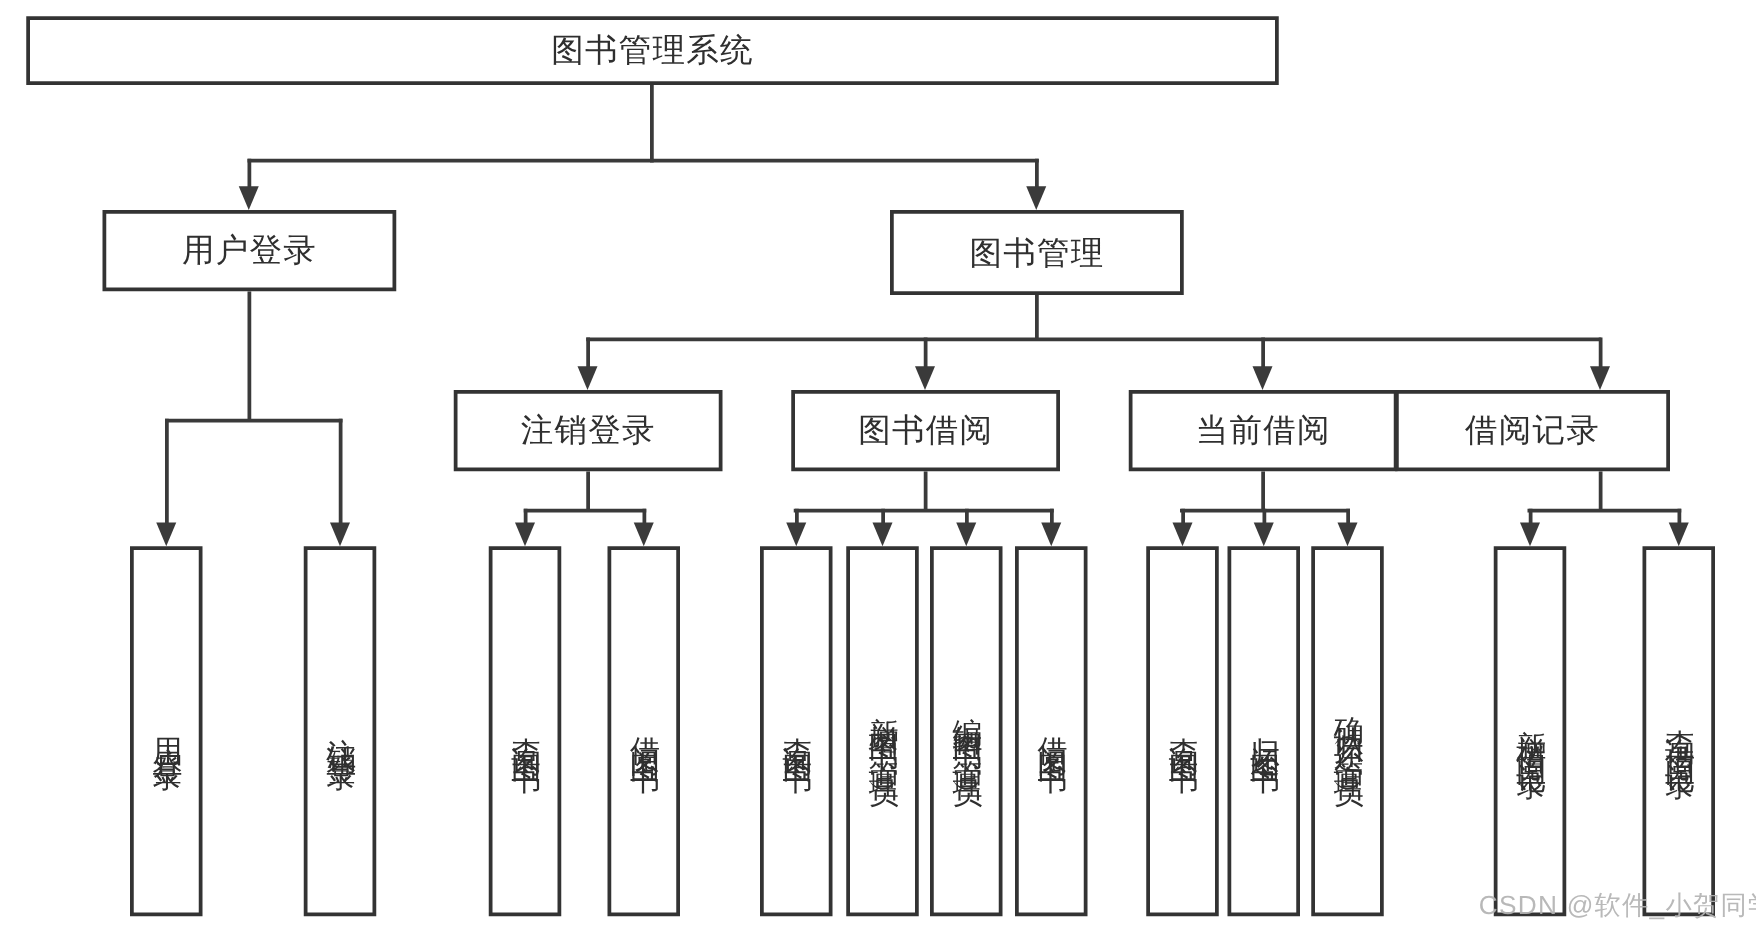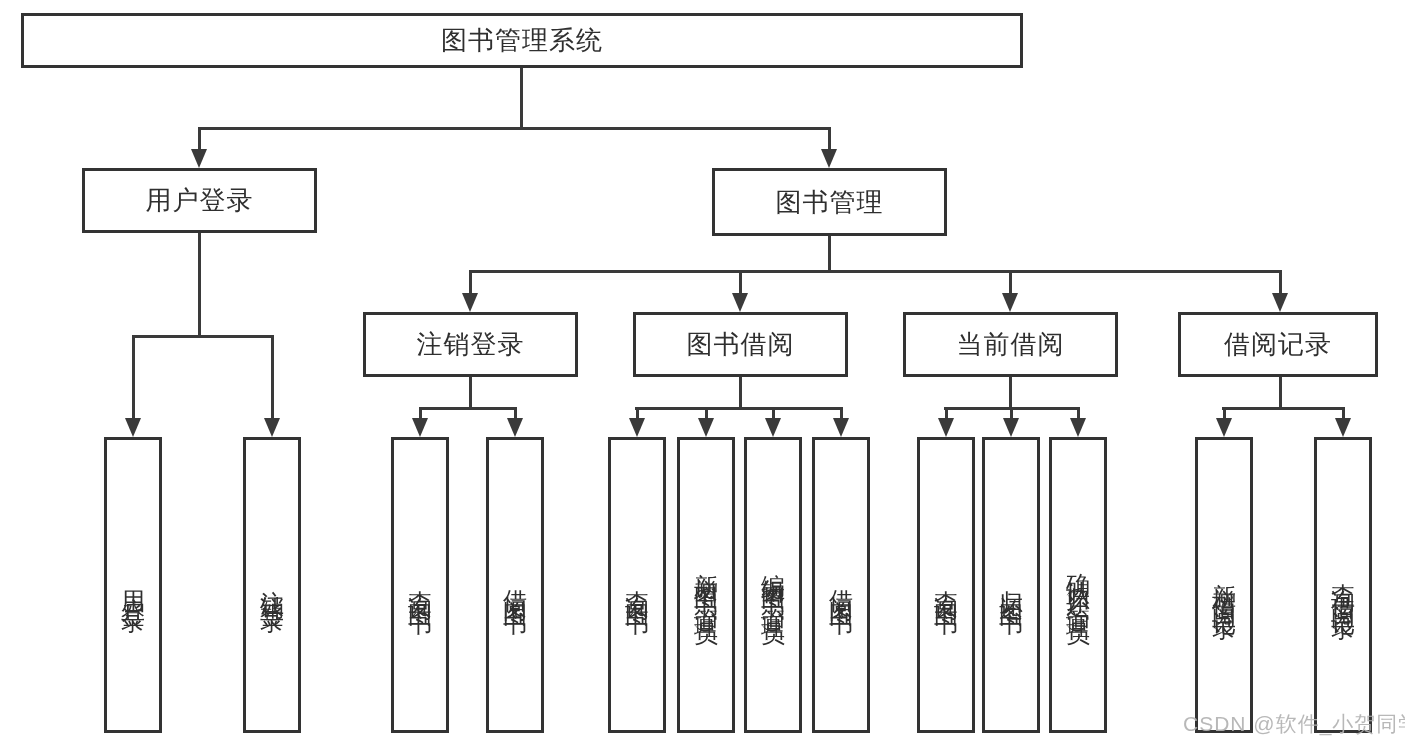--- a/index.html
+++ b/index.html
@@ -105,21 +105,21 @@
   <div class="box hnode" style="left:82px;top:168px;width:235px;height:65px">用户登录</div>
 
   <div class="box hnode" style="left:712px;top:168px;width:235px;height:68px">图书管理</div>
 
   <div class="box hnode" style="left:363px;top:312px;width:215px;height:65px">注销登录</div>
 
   <div class="box hnode" style="left:903px;top:312px;width:215px;height:65px">当前借阅</div>
 
   <div class="box hnode" style="left:633px;top:312px;width:215px;height:65px">图书借阅</div>
 
-  <div class="box hnode" style="left:1178px;top:312px;width:200px;height:65px">借阅记录</div>
+  <div class="box hnode" style="left:1116px;top:312px;width:220px;height:65px">借阅记录</div>
 
   <div class="box leaf" style="left:104px;top:437px;width:58px;height:296px">用户登录</div>
 
   <div class="box leaf" style="left:243px;top:437px;width:58px;height:296px">注销登录</div>
 
   <div class="box leaf" style="left:391px;top:437px;width:58px;height:296px">查询图书</div>
 
   <div class="box leaf" style="left:486px;top:437px;width:58px;height:296px">借阅图书</div>
 
   <div class="box leaf" style="left:608px;top:437px;width:58px;height:296px">查询图书</div>

